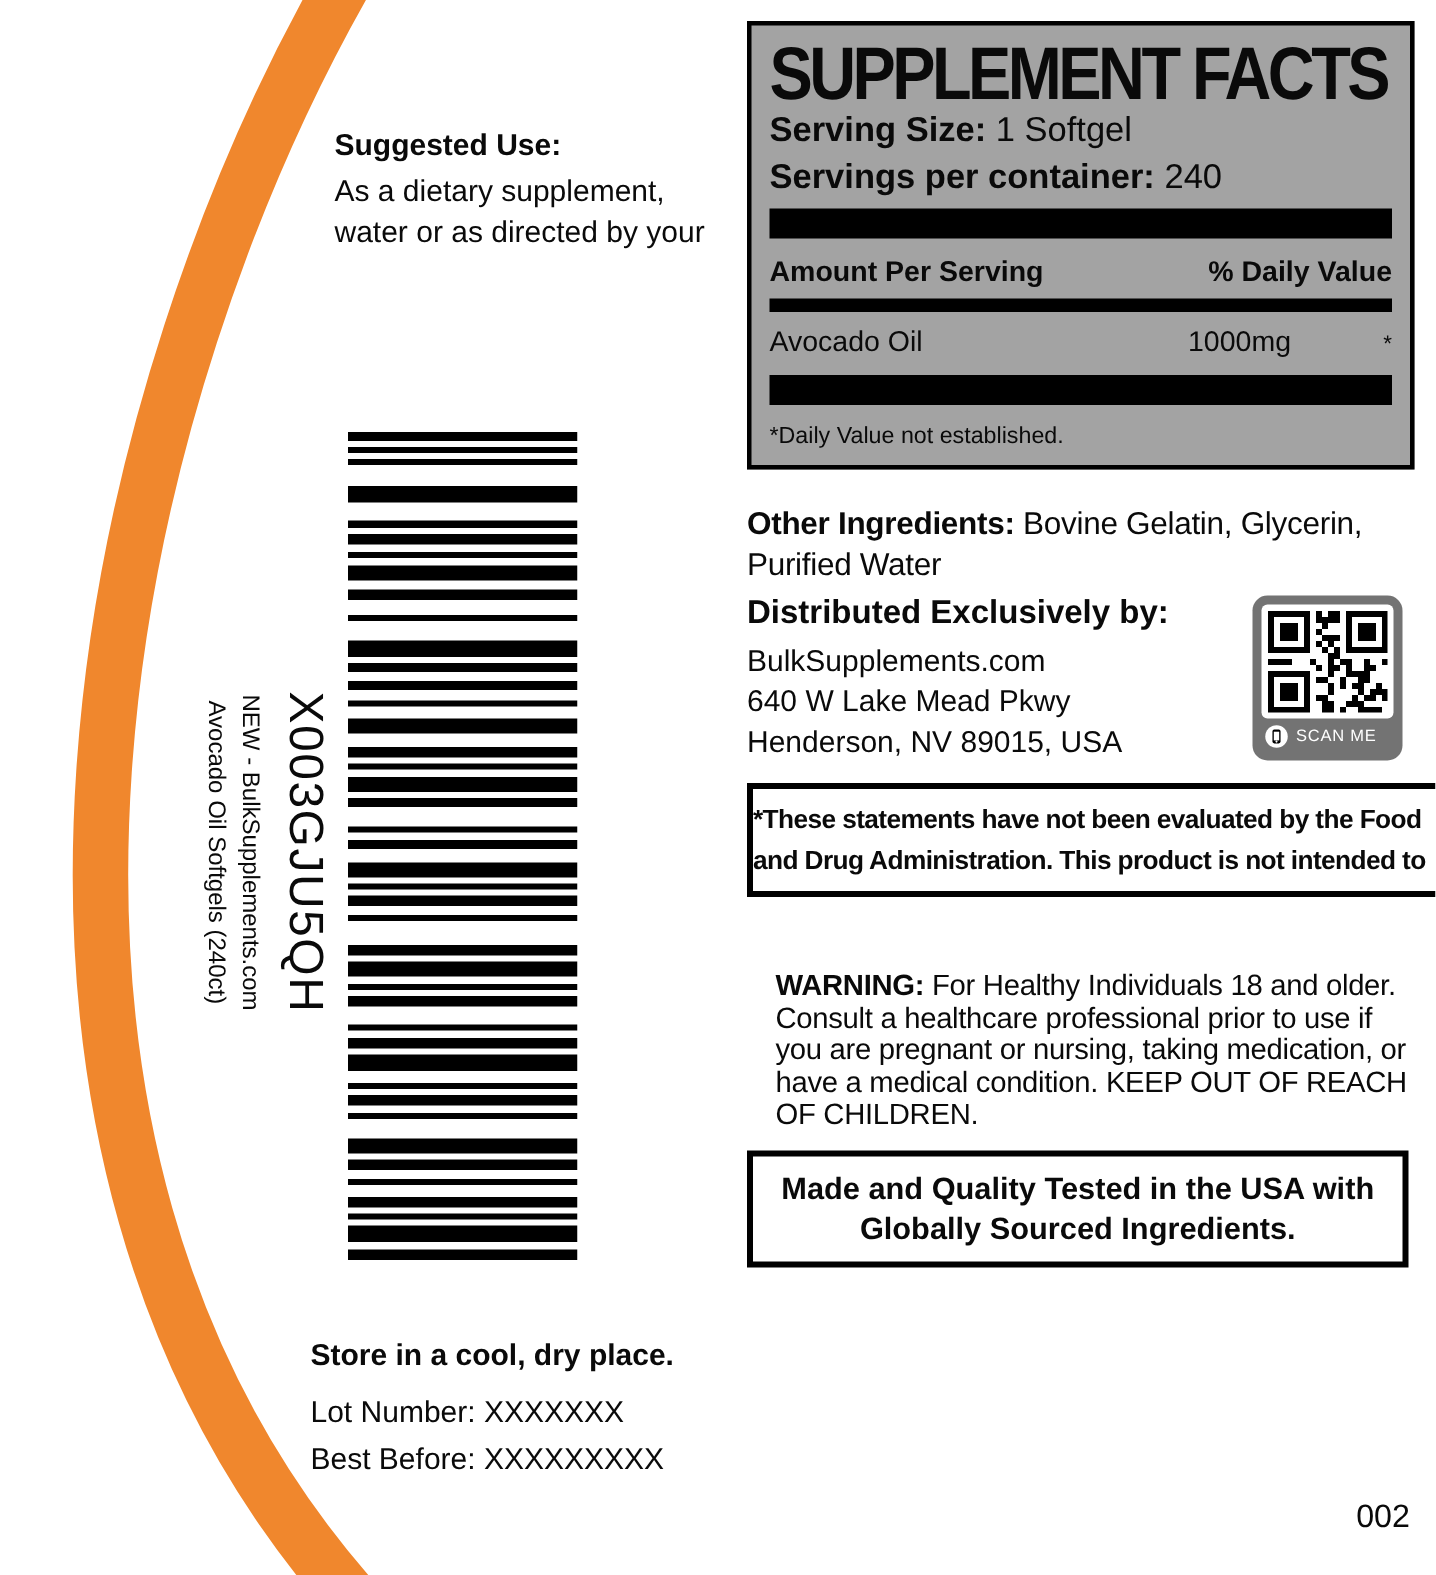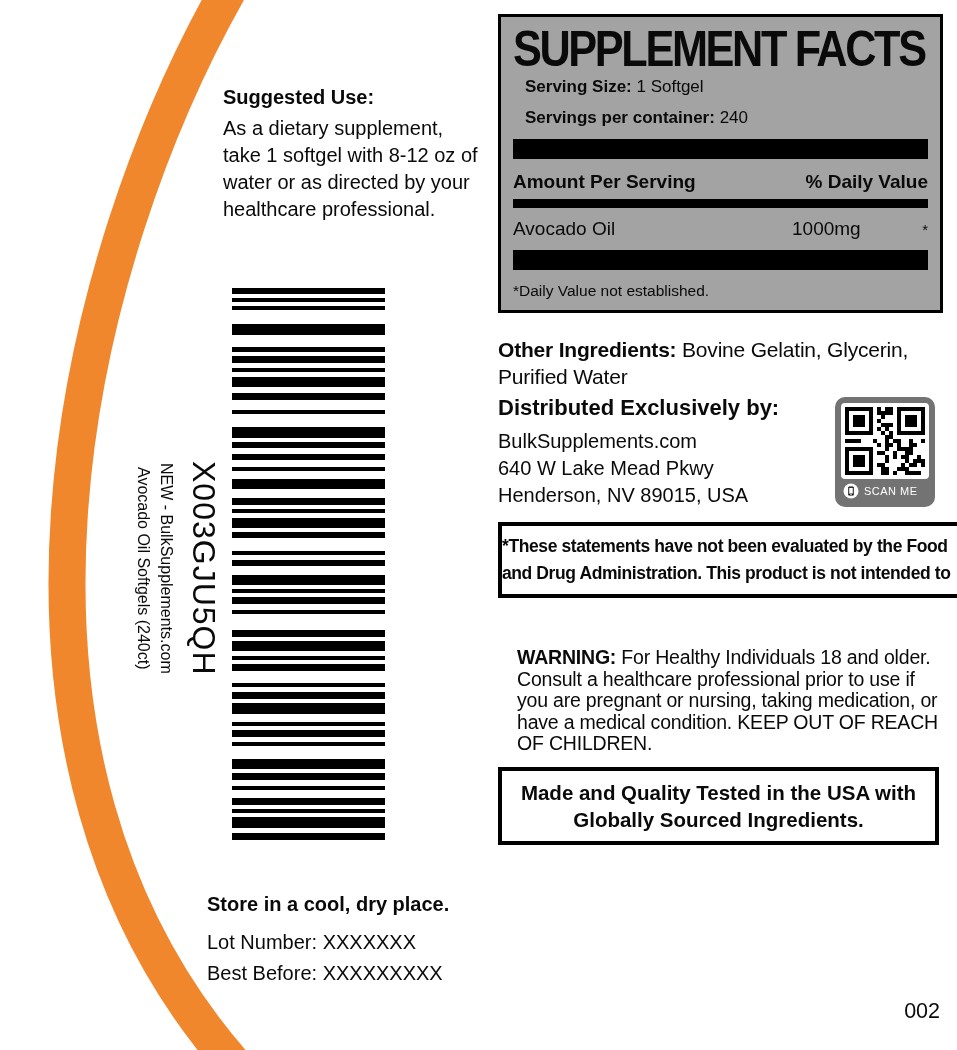--- a/index.html
+++ b/index.html
@@ -44,21 +44,21 @@
   .facts-panel {
     left: 498px; top: 14px; width: 445px; height: 299px;
     border: 3px solid #000; background: #a3a3a3;
     padding: 6px 12px 0 12px;
   }
   .facts-title {
     font-size: 46px; font-weight: 800; letter-spacing: -2.5px;
     transform: scale(0.94, 1.08); transform-origin: left top;
     white-space: nowrap; line-height: 48px;
   }
-  .facts-line { font-size: 17px; line-height: 31px; margin-left: 12px; }
+  .facts-line { font-size: 23px; line-height: 31px; }
   .facts-line .lbl { font-weight: bold; }
   .thick-bar { height: 20px; background: #000; margin: 6px 0 6px 0; }
   .mid-bar { height: 9px; background: #000; margin: 4px 0 4px 0; }
   .facts-header-row { display: flex; justify-content: space-between; font-size: 19px; font-weight: bold; padding: 6px 0 2px 0; }
   .facts-row { display: flex; align-items: baseline; font-size: 19px; padding: 6px 0 4px 0; }
   .facts-row .nm { flex: 1; }
   .facts-row .amt { width: 120px; }
   .facts-row .dv { width: 16px; text-align: right; font-size: 15px; }
   .facts-foot { font-size: 15.5px; padding-top: 6px; }
 
@@ -106,23 +106,21 @@
 
 <div id="label">
 
   <svg id="swoosh-svg" viewBox="0 0 957 1050">
     <path d="M 237 -25 C 70 260 -45 760 243 1075" fill="none" stroke="#F0872D" stroke-width="37"></path>
   </svg>
 
   <div class="abs suggested-use">
     <h3>Suggested Use:</h3>
     <div class="line">As a dietary supplement,</div>
-    <div class="line">take 1 softgel with 8-12 oz of</div>
     <div class="line">water or as directed by your</div>
-    <div class="line">healthcare professional.</div>
   </div>
 
   <div class="abs barcode" id="barcode">
       <div class="bar" style="height: 6.34px; margin-bottom: 3.97px;"></div>
       <div class="bar" style="height: 3.97px; margin-bottom: 3.97px;"></div>
       <div class="bar" style="height: 3.97px; margin-bottom: 13.48px;"></div>
       <div class="bar" style="height: 11.1px; margin-bottom: 12.69px;"></div>
       <div class="bar" style="height: 4.76px; margin-bottom: 3.97px;"></div>
       <div class="bar" style="height: 7.14px; margin-bottom: 4.76px;"></div>
       <div class="bar" style="height: 3.97px; margin-bottom: 4.76px;"></div>

